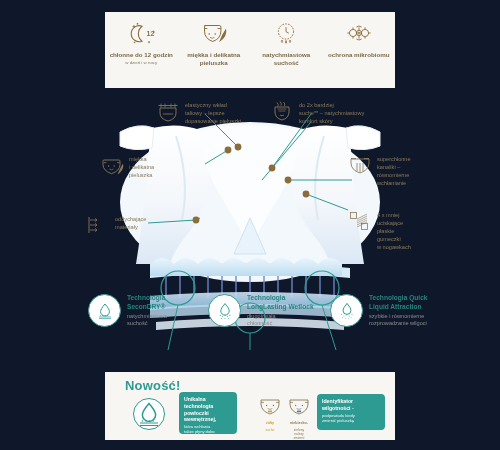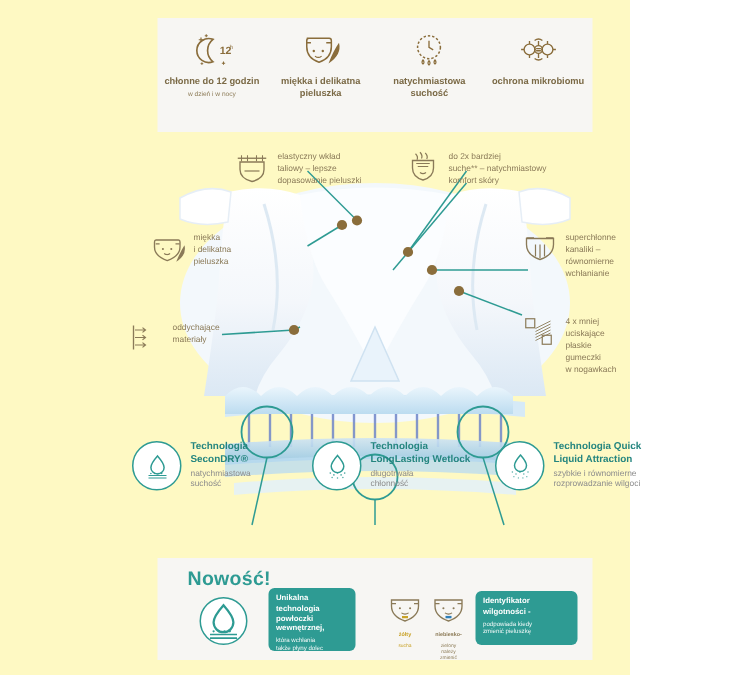--- a/index.html
+++ b/index.html
@@ -3,21 +3,21 @@
 <meta charset="utf-8">
 <style>
   html,body{margin:0;padding:0;}
   body{
     width:500px;height:450px;
     background:#ffffff;
     font-family:"Liberation Sans", sans-serif;
     overflow:hidden;
     position:relative;
   }
-  .page{position:relative;width:420px;height:450px;background:#fef9c3;}
+  .page{position:relative;width:500px;height:450px;background:#0f172a;}
 
   
   .top-band{
     position:absolute;left:105px;top:12px;width:290px;height:76px;
     background:#f7f6f3;
     display:flex;align-items:flex-start;justify-content:space-around;
     padding-top:8px;box-sizing:border-box;
   }
   .benefit{width:68px;display:flex;flex-direction:column;align-items:center;}
   .benefit .bicon{height:28px;display:flex;align-items:center;justify-content:center;}

